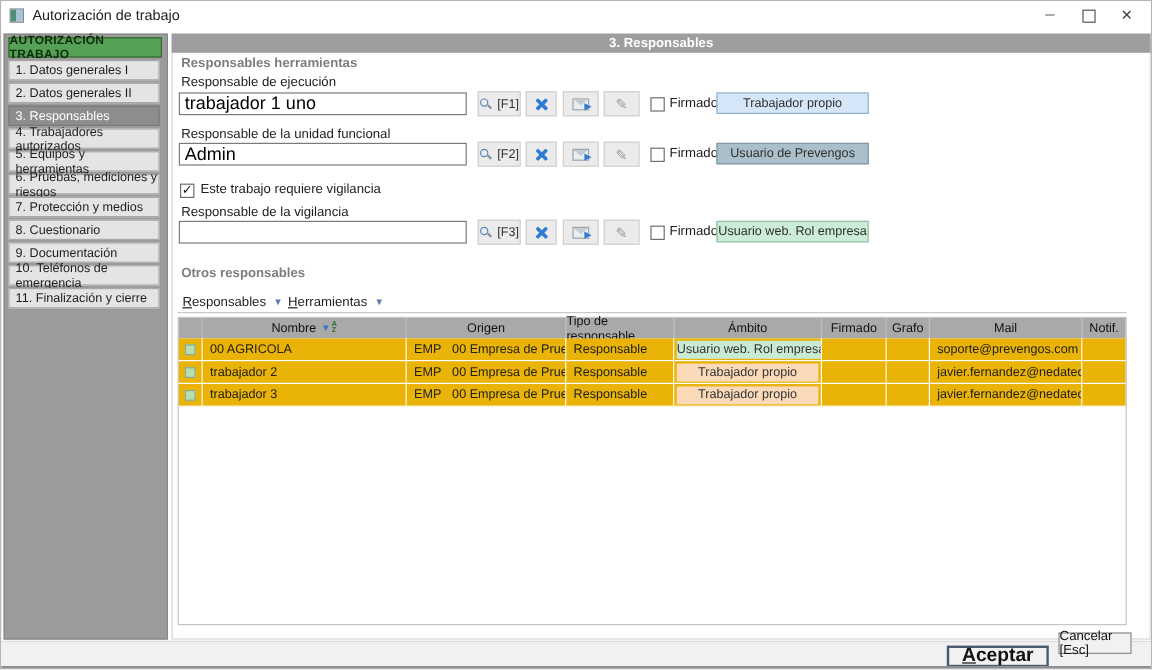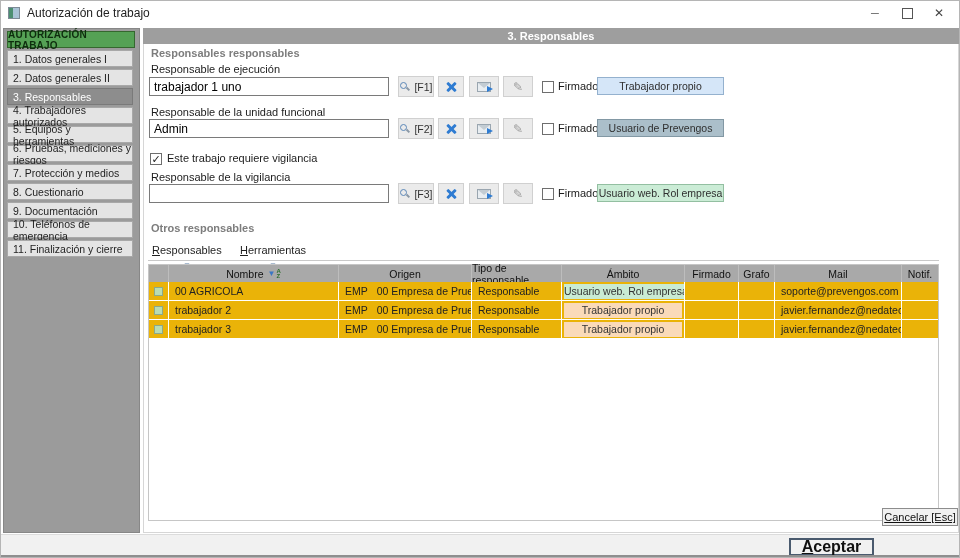--- a/index.html
+++ b/index.html
@@ -24,33 +24,33 @@
   .sb-item{position:absolute;left:3px;width:126px;height:17px;background:#e4e4e4;border:1px solid #a8a8a8;
            box-sizing:border-box;font-size:10.5px;color:#1e1e1e;display:flex;align-items:center;padding-left:5px;}
   .sb-item.selected{background:#8d8d8d;border-color:#7a7a7a;color:#fff;}
   
   .main{position:absolute;left:142px;top:27px;width:816px;height:505px;background:#fff;border:1px solid #d6d6d6;box-sizing:border-box;}
   .panel-title{position:absolute;left:142px;top:27px;width:816px;height:16px;background:#9e9e9e;color:#fff;
                font-size:11px;font-weight:bold;display:flex;align-items:center;justify-content:center;}
   .section-title{position:absolute;font-size:11px;font-weight:bold;color:#7d7d7d;}
   .field-label{position:absolute;font-size:11px;color:#1c1c1c;}
   .tinput{position:absolute;left:148px;width:240px;height:19px;border:1px solid #7a7a7a;background:#fff;
-          font-family:inherit;font-size:12px;padding:1px 4px;box-sizing:border-box;}
+          font-family:inherit;font-size:15px;padding:1px 4px;box-sizing:border-box;}
   .ibtn{position:absolute;height:21px;background:#ebebeb;border:1px solid #d0d0d0;box-sizing:border-box;
         display:flex;align-items:center;justify-content:center;gap:3px;font-size:10.5px;color:#333;cursor:default;}
   .chkbox{position:absolute;width:12px;height:12px;background:#fff;border:1px solid #6e6e6e;box-sizing:border-box;
           font-size:11px;line-height:10px;text-align:center;color:#1a1a1a;}
   .chklabel{position:absolute;font-size:11px;color:#1c1c1c;}
   .badge{position:absolute;left:596px;width:127px;height:18px;box-sizing:border-box;font-size:10.5px;color:#2f2f2f;
          display:flex;align-items:center;justify-content:center;}
   .b-blue{background:#d5e6f8;border:1px solid #94b1ce;}
   .b-gray{background:#abbfca;border:1px solid #8298a4;}
   .b-green{background:#cbecd6;border:1px solid #93bfa1;}
   
-  .menu-btn{position:absolute;top:243px;height:15px;display:flex;align-items:center;gap:6px;font-size:11px;color:#1e1e1e;cursor:default;flex-direction:column;}
+  .menu-btn{position:absolute;top:243px;height:15px;display:flex;align-items:center;gap:6px;font-size:11px;color:#1e1e1e;cursor:default;}
   .mn{text-decoration:underline;}
   .dd-arrow{font-size:8px;color:#5d7fa8;line-height:8px;}
   .toolbar-sep{position:absolute;left:147px;top:259px;width:791px;height:1px;background:#c9c9c9;}
   
   .tbl{position:absolute;left:147px;top:263px;width:791px;height:257px;background:#fff;border:1px solid #c6c6c6;box-sizing:border-box;}
   .trow{display:grid;grid-template-columns:20px 170px 133px 90px 123px 54px 36px 127px 1fr;}
   .hcell{background:#a9a9a9;color:#111;font-size:10.5px;height:17px;display:flex;align-items:center;justify-content:center;
          border-right:1px solid #bdbdbd;box-sizing:border-box;}
   .dcell{background:#eab308;height:19px;font-size:10.5px;color:#222;display:flex;align-items:center;
          border-right:1px solid #fff;border-bottom:1px solid #fff;padding:0 6px;box-sizing:border-box;white-space:nowrap;overflow:hidden;}
@@ -75,22 +75,22 @@
   .ico-mail{position:relative;width:14px;height:10px;border:1px solid #9aa6b0;background:#e8edf1;box-sizing:border-box;}
   .ico-mail::before{content:"";position:absolute;left:0;top:0;width:0;height:0;
                     border-left:6px solid transparent;border-right:6px solid transparent;border-top:5px solid #c3ccd3;}
   .ico-mail::after{content:"";position:absolute;right:-3px;bottom:-1px;width:0;height:0;
                    border-top:3px solid transparent;border-bottom:3px solid transparent;border-left:6px solid #2f7cd2;}
   .ico-pen{font-size:12px;color:#9a9a9a;transform:rotate(0deg);line-height:12px;}
   
   .footer{position:absolute;left:0;top:533px;width:960px;height:21px;background:#f1f1f1;border-top:1px solid #dcdcdc;}
   .btn-accept{position:absolute;left:788px;top:537px;width:85px;height:18px;background:#f1f1f1;border:2px solid #4a5a6e;
               box-sizing:border-box;font-size:16px;font-weight:bold;color:#111;display:flex;align-items:center;justify-content:center;cursor:default;}
-  .btn-cancel{position:absolute;left:881px;top:507px;width:76px;height:18px;background:#f1f1f1;border:1px solid #8d8d8d;
-              box-sizing:border-box;font-size:11px;color:#111;display:flex;align-items:center;justify-content:center;cursor:default;text-decoration:underline;}
+  .btn-cancel{position:absolute;left:881px;top:526px;width:61px;height:18px;background:#f1f1f1;border:1px solid #8d8d8d;
+              box-sizing:border-box;font-size:11px;color:#111;display:flex;align-items:center;justify-content:center;cursor:default;}
   .bstrip{position:absolute;left:0;top:554px;width:960px;height:4px;background:#8f8f8f;}
 </style>
 </head>
 <body>
 
 <div class="window">
 
   <div class="titlebar">
     <div class="app-icon"></div>
     <div class="title-text">Autorización de trabajo</div>
@@ -116,21 +116,21 @@
     <div class="sb-item" style="top:135px">7. Protección y medios</div>
     <div class="sb-item" style="top:154px">8. Cuestionario</div>
     <div class="sb-item" style="top:173px">9. Documentación</div>
     <div class="sb-item" style="top:192px">10. Teléfonos de emergencia</div>
     <div class="sb-item" style="top:211px">11. Finalización y cierre</div>
   </div>
 
   <div class="main"></div>
   <div class="panel-title">3. Responsables</div>
 
-  <div class="section-title" style="left:150px;top:46px">Responsables responsables</div>
+  <div class="section-title" style="left:150px;top:46px">Responsables herramientas</div>
 
   <div class="field-label" style="left:150px;top:62px">Responsable de ejecución</div>
   <input class="tinput" style="top: 76px;" value="trabajador 1 uno">
   <div class="ibtn" style="left:397px;top:75px;width:36px">
     <span class="ico-search">
         <span class="lens"></span>
         <span class="handle"></span>
       </span>
     <span>[F1]</span>
   </div>

